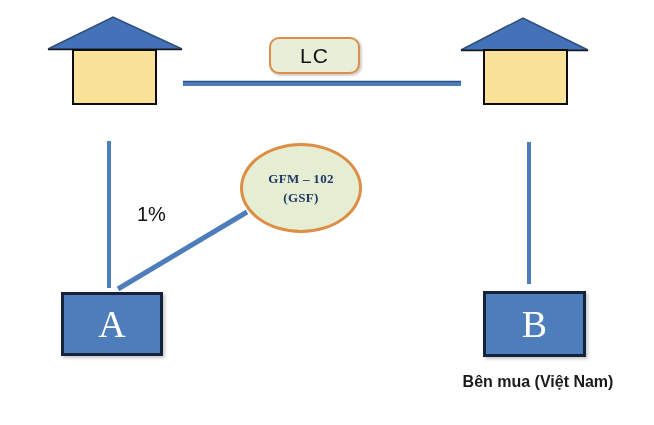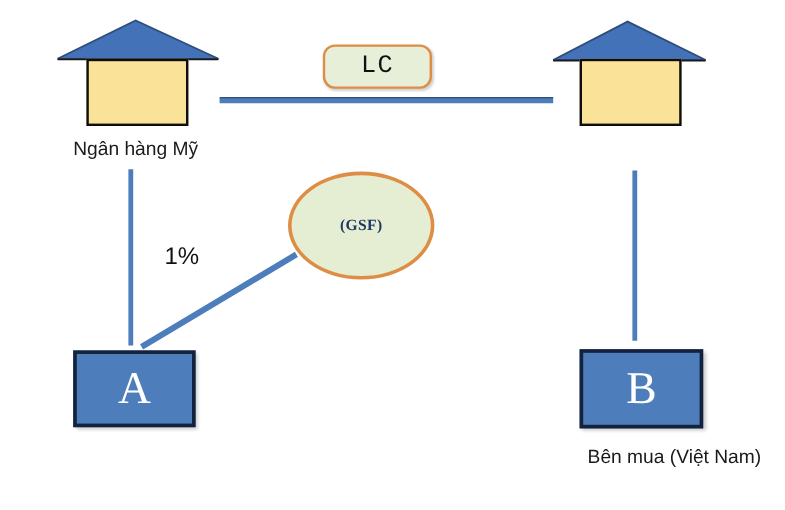--- a/index.html
+++ b/index.html
@@ -54,21 +54,21 @@
     left: 269px; top: 37px;
     width: 91px; height: 37px;
     background: var(--shape-fill-green, #e7efd8);
     border: 2.5px solid var(--shape-border-orange, #dd9255);
     border-radius: 10px;
     box-sizing: border-box;
     display: flex; align-items: center; justify-content: center;
     box-shadow: 1.5px 1.5px 2px rgba(0,0,0,0.18);
   }
   .lc-text {
-    font-family: Liberation Mono, monospace;
+    font-family: Liberation Sans, sans-serif;
     font-size: 21px;
     color: #111111;
     letter-spacing: 1px;
     text-align: right;
   }
   .gfm-ellipse {
     position: absolute;
     left: 240px; top: 143px;
     width: 122px; height: 90px;
     background: var(--shape-fill-green2, #e5edd2);
@@ -119,36 +119,36 @@
     <line x1="529" y1="142" x2="529" y2="284" class="conn"></line>
     <line x1="118" y1="289" x2="247" y2="212" class="conn conn-diag"></line>
 
     <polygon points="48,49 113,17 182,49" class="roof"></polygon>
     <line x1="48" y1="49.5" x2="182" y2="49.5" class="roof-base"></line>
     <polygon points="461,50 523,18 588,50" class="roof"></polygon>
     <line x1="461" y1="50.5" x2="588" y2="50.5" class="roof-base"></line>
   </svg>
 
   <div class="house-body" style="left:72px; top:49px; width:85px; height:56px;"></div>
-  <div class="label" style="left:113px; top:116px; transform:translateX(-50%);">Ngân hàng Mỹ</div>
 
   <div class="house-body" style="left:483px; top:49px; width:85px; height:56px;"></div>
 
   <div class="lc-box">
     <span class="lc-text">LC</span>
   </div>
 
   <div class="gfm-ellipse">
+    <div class="gfm-text">GFM – 102</div>
     <div class="gfm-text">(GSF)</div>
   </div>
 
   <div class="fee">1%</div>
 
   <div class="party-box" style="left:61px; top:292px; width:102px; height:64px;">
     <span class="party-letter">A</span>
   </div>
 
   <div class="party-box" style="left:483px; top:291px; width:103px; height:66px;">
     <span class="party-letter">B</span>
   </div>
-  <div class="label" style="left:562px; top:373px; transform:translateX(-50%);">Bên mua (Việt Nam)</div>
+  <div class="label" style="left:538px; top:373px; transform:translateX(-50%);font-weight:bold;">Bên mua (Việt Nam)</div>
 
 </div>
 
 </body></html>

